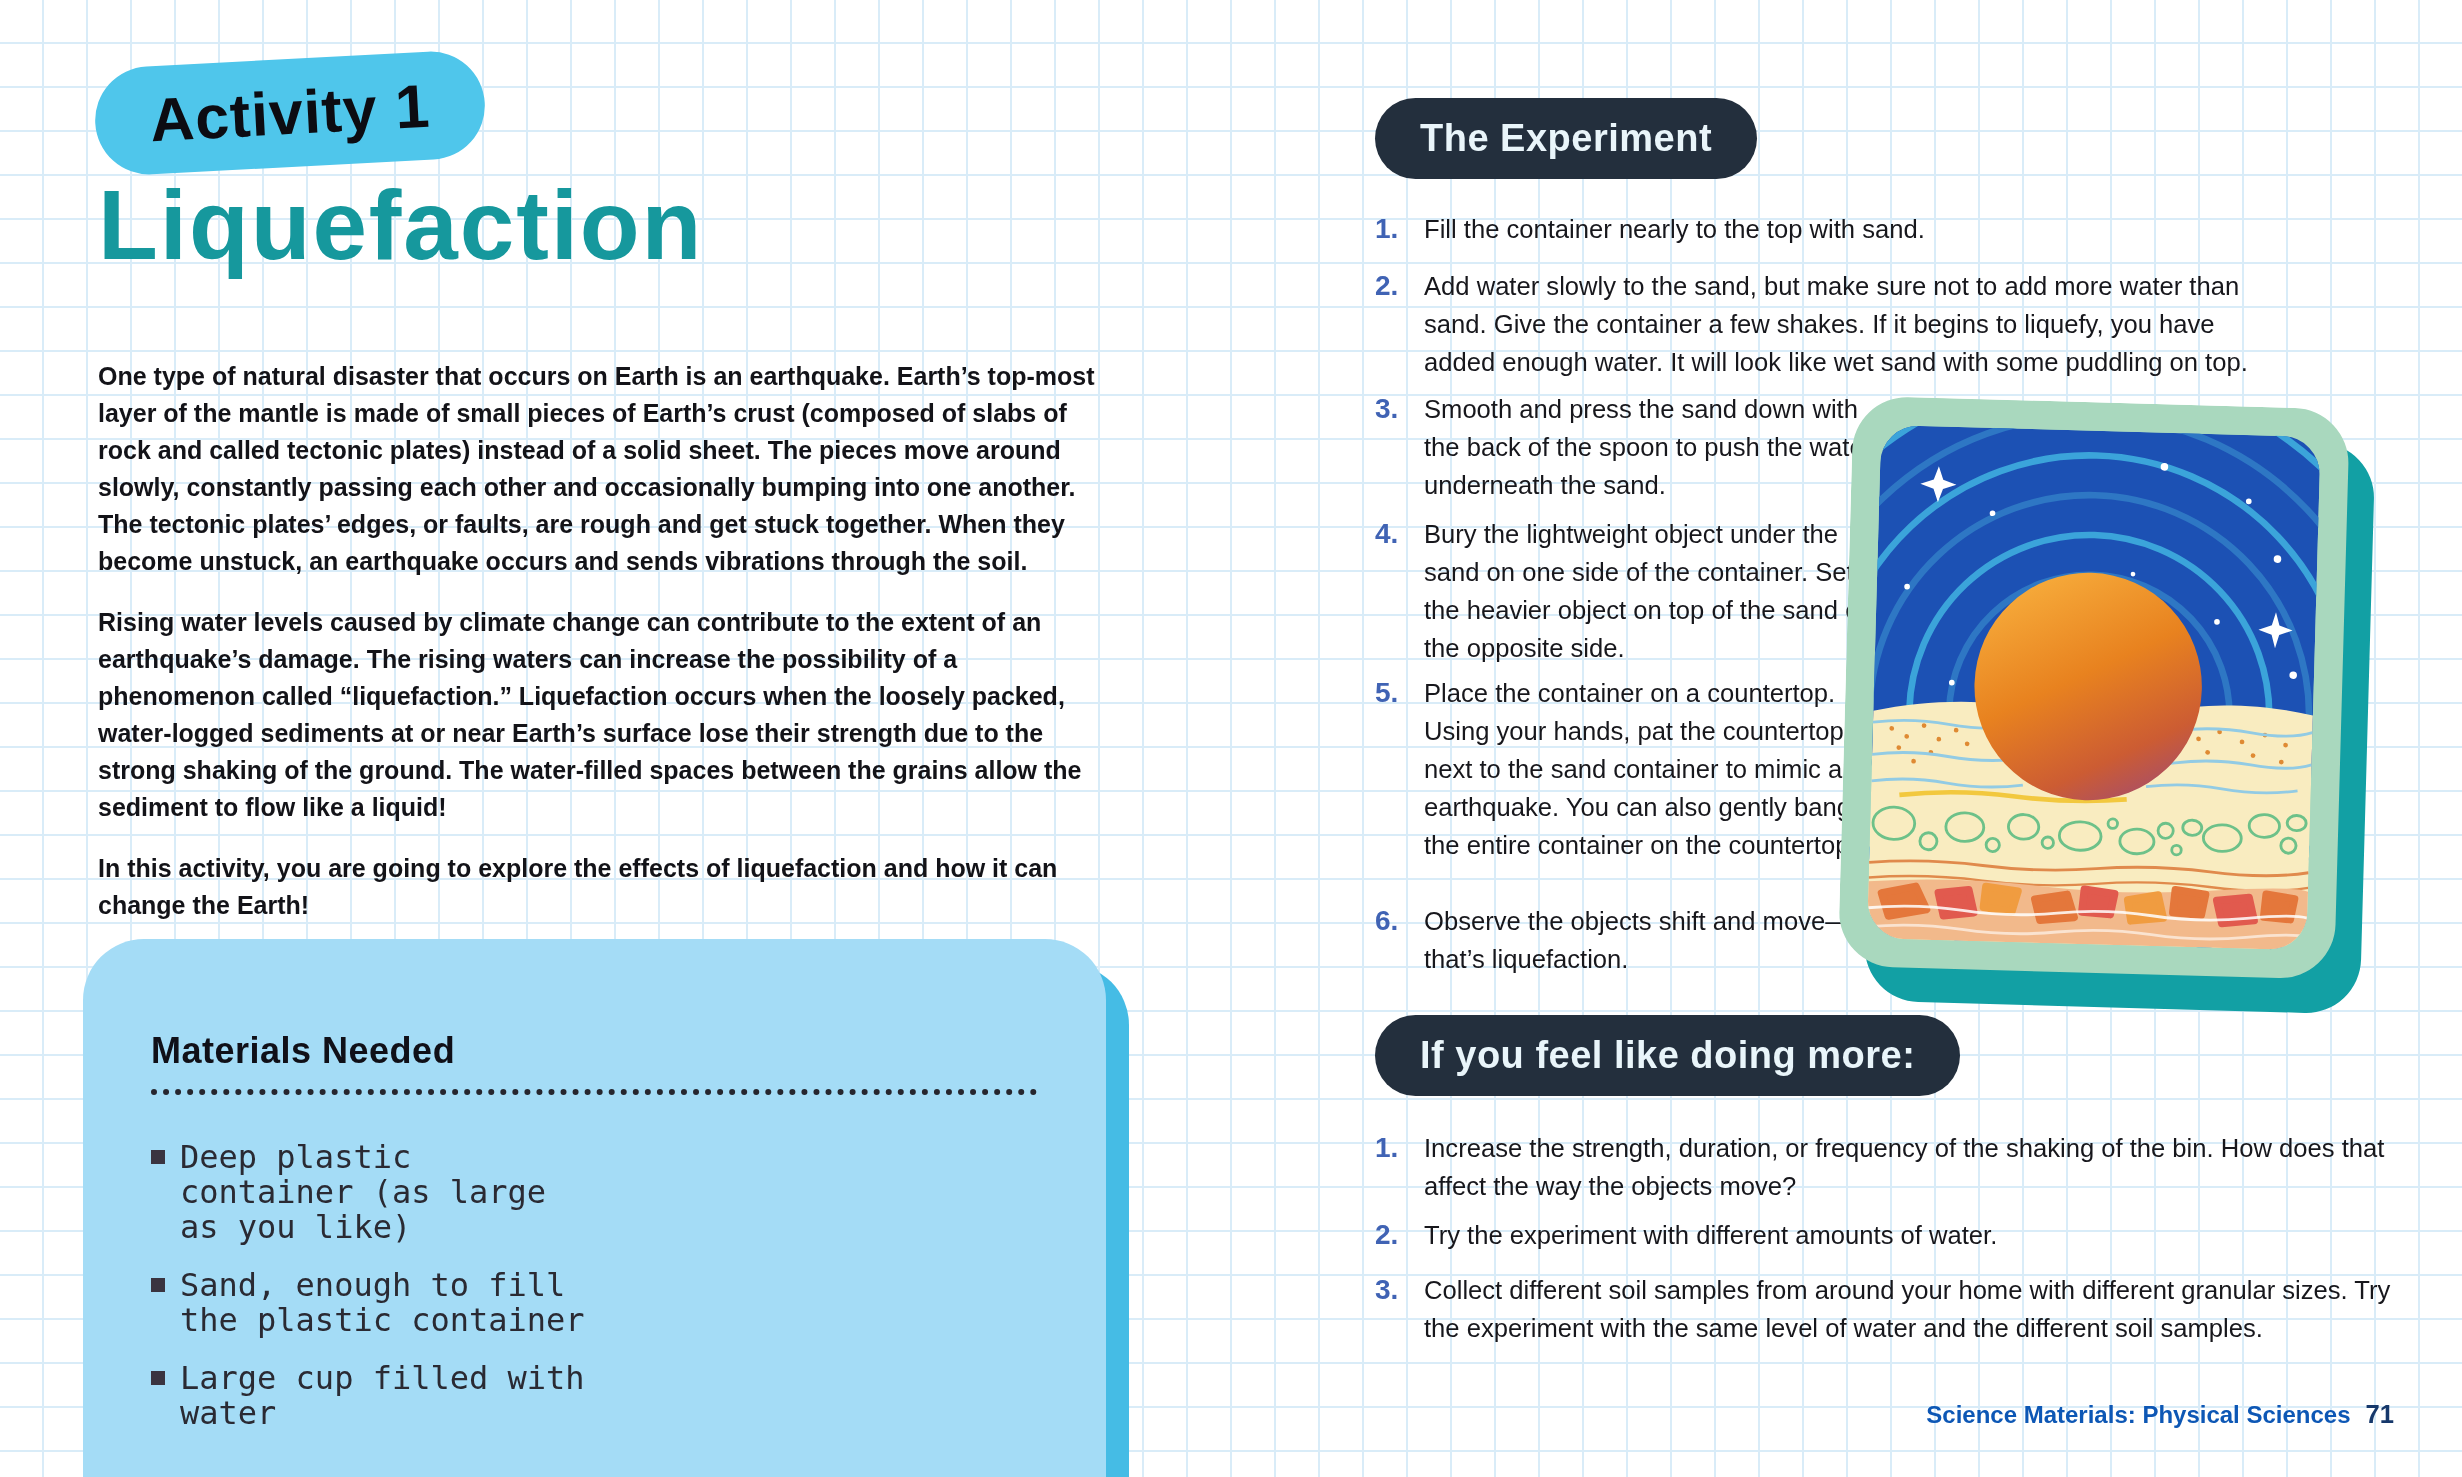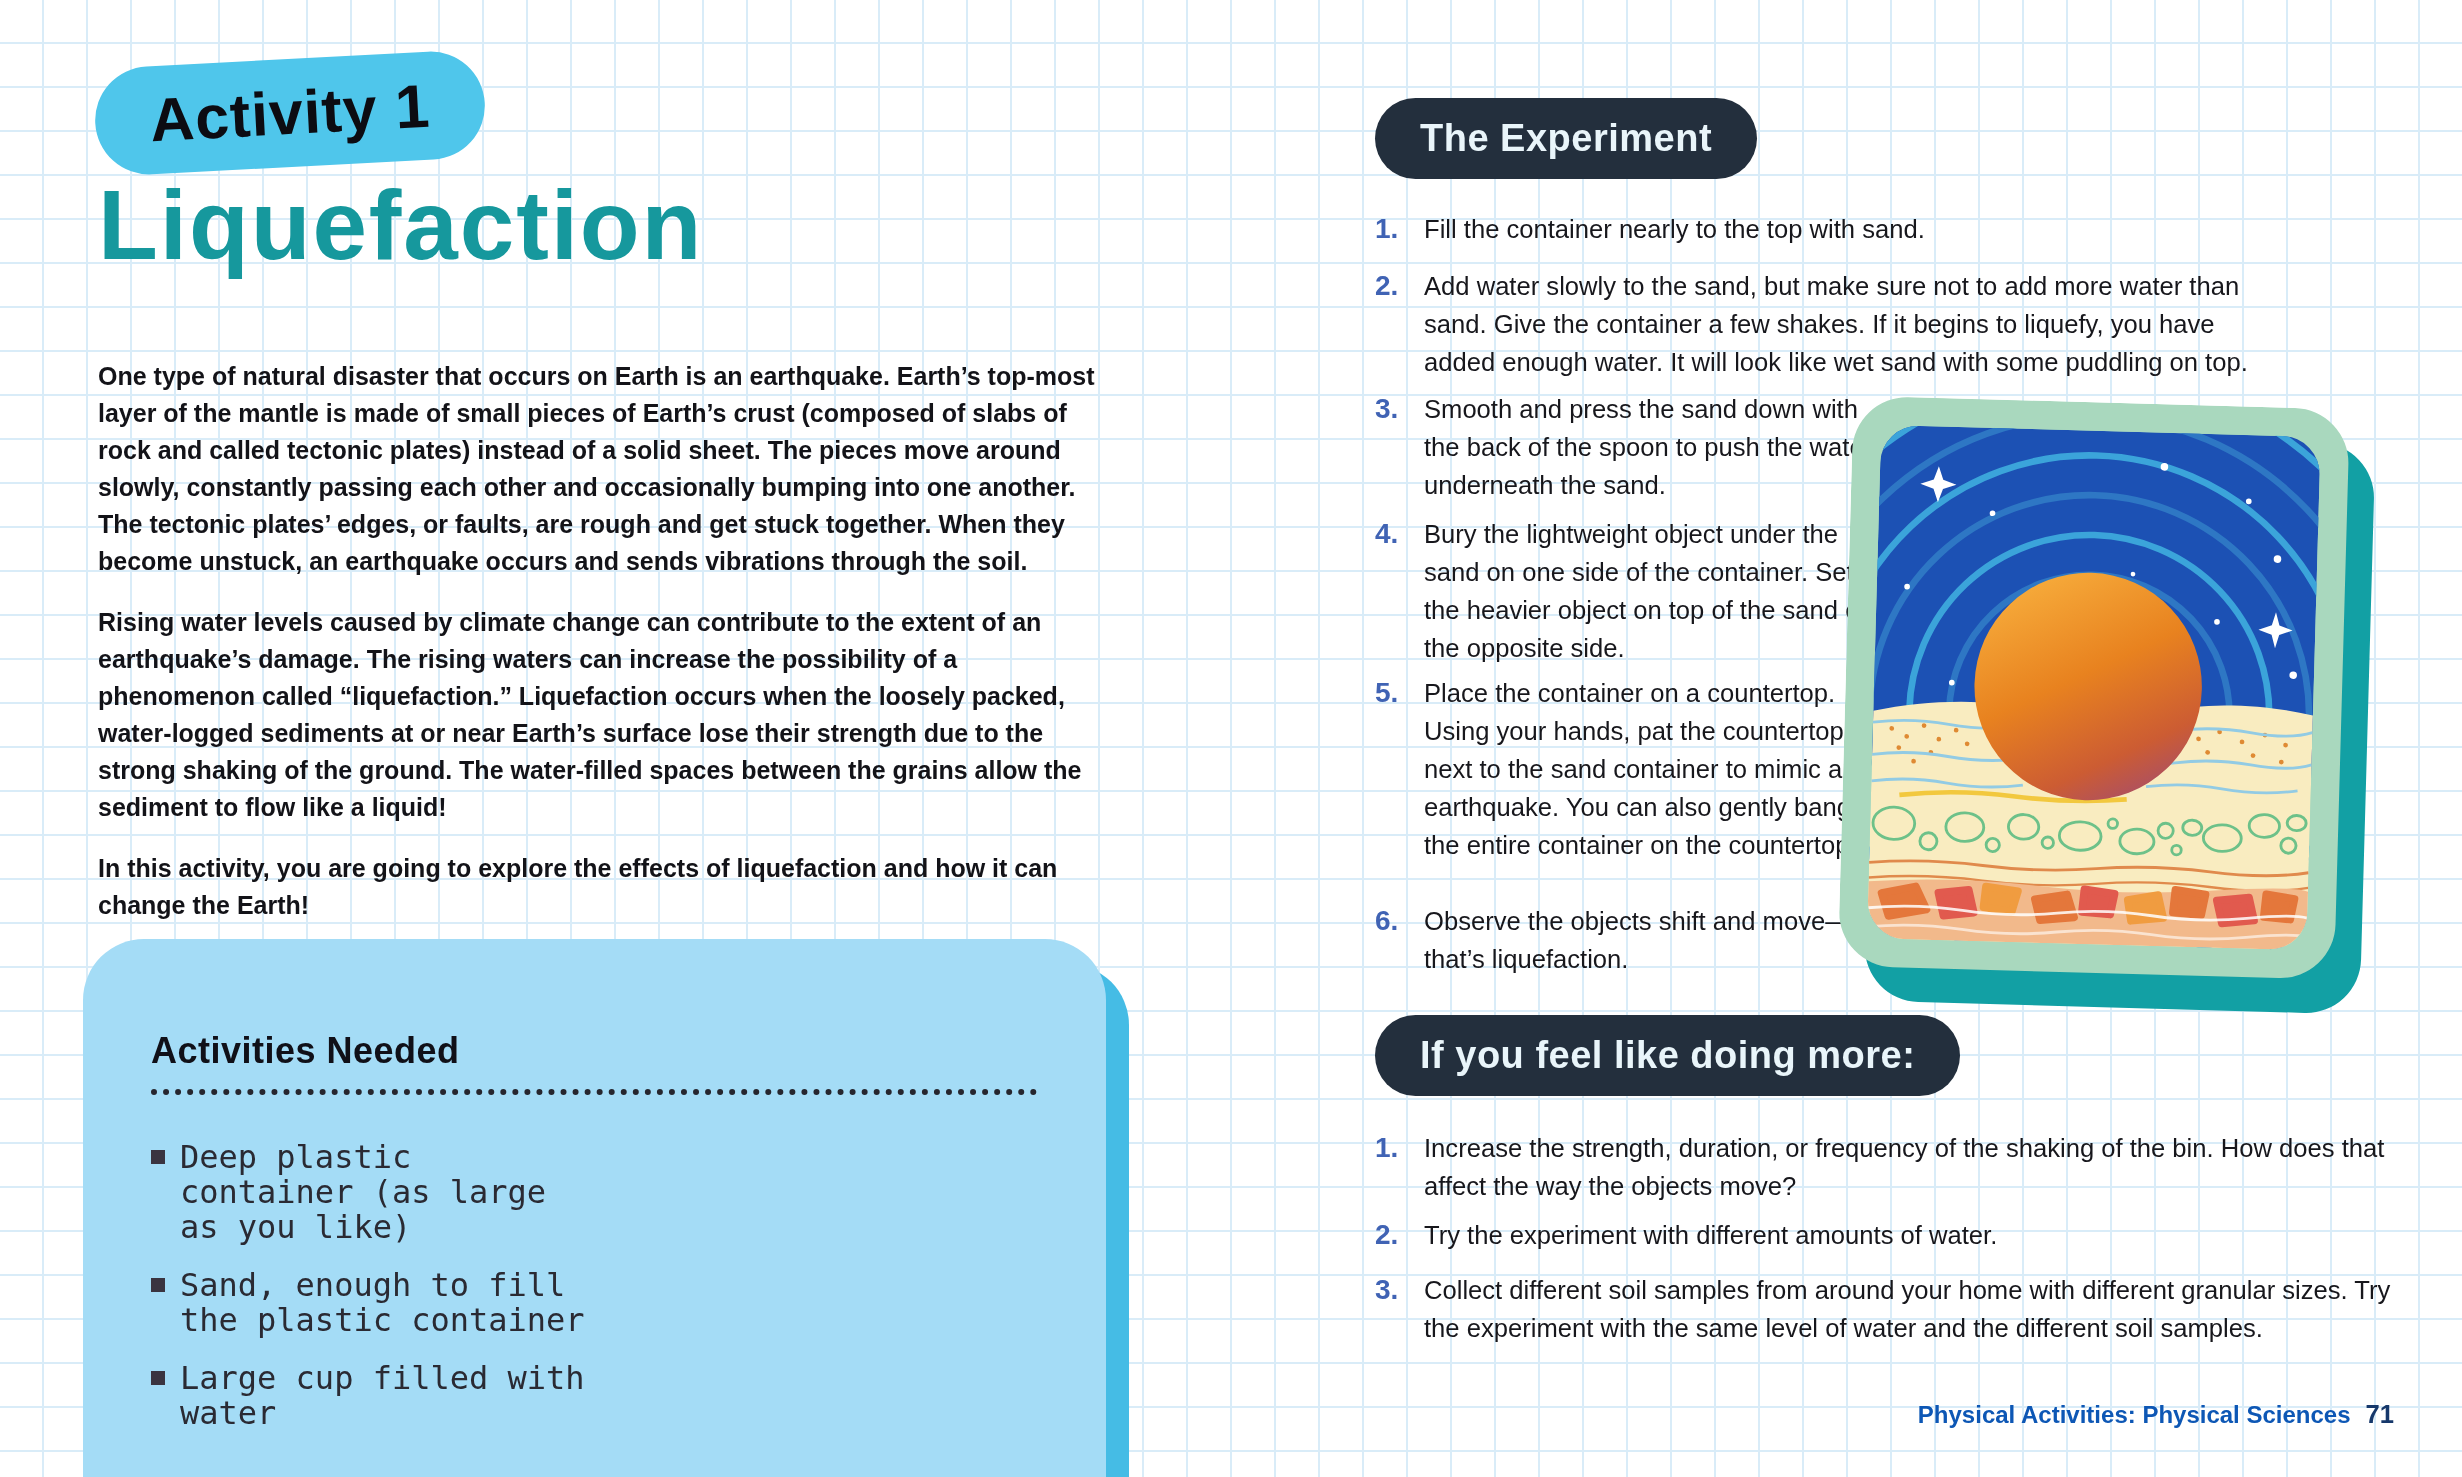--- a/index.html
+++ b/index.html
@@ -114,21 +114,21 @@
 
   <div class="activity-badge">Activity 1</div>
   <h1 class="big-title">Liquefaction</h1>
 
   <p class="para p1">One type of natural disaster that occurs on Earth is an earthquake. Earth’s top-most layer of the mantle is made of small pieces of Earth’s crust (composed of slabs of rock and called tectonic plates) instead of a solid sheet. The pieces move around slowly, constantly passing each other and occasionally bumping into one another. The tectonic plates’ edges, or faults, are rough and get stuck together. When they become unstuck, an earthquake occurs and sends vibrations through the soil.</p>
   <p class="para p2">Rising water levels caused by climate change can contribute to the extent of an earthquake’s damage. The rising waters can increase the possibility of a phenomenon called “liquefaction.” Liquefaction occurs when the loosely packed, water-logged sediments at or near Earth’s surface lose their strength due to the strong shaking of the ground. The water-filled spaces between the grains allow the sediment to flow like a liquid!</p>
   <p class="para p3">In this activity, you are going to explore the effects of liquefaction and how it can change the Earth!</p>
 
   <div class="materials-shadow"></div>
   <div class="materials">
-    <h2 class="materials-heading">Activities Needed</h2>
+    <h2 class="materials-heading">Materials Needed</h2>
     <div class="dotted-rule"></div>
     <div class="mat-cols">
       <ul class="mat-col left">
         <li class="mat-item">
             <span class="sq"></span>
             <span>Deep plastic container (as large as you like)</span>
           </li>
         <li class="mat-item">
             <span class="sq"></span>
             <span>Sand, enough to fill the plastic container</span>
@@ -286,18 +286,18 @@
   <div class="more-item m2">
     <span class="num">2.</span>
     <p class="stext">Try the experiment with different amounts of water.</p>
   </div>
   <div class="more-item m3">
     <span class="num">3.</span>
     <p class="stext">Collect different soil samples from around your home with different granular sizes. Try the experiment with the same level of water and the different soil samples.</p>
   </div>
 
   <div class="footer">
-    <span class="footer-label">Physical Activities: Physical Sciences</span>
+    <span class="footer-label">Science Materials: Physical Sciences</span>
     <span class="footer-page">71</span>
   </div>
 
 </div>
 
 
 </body></html>

